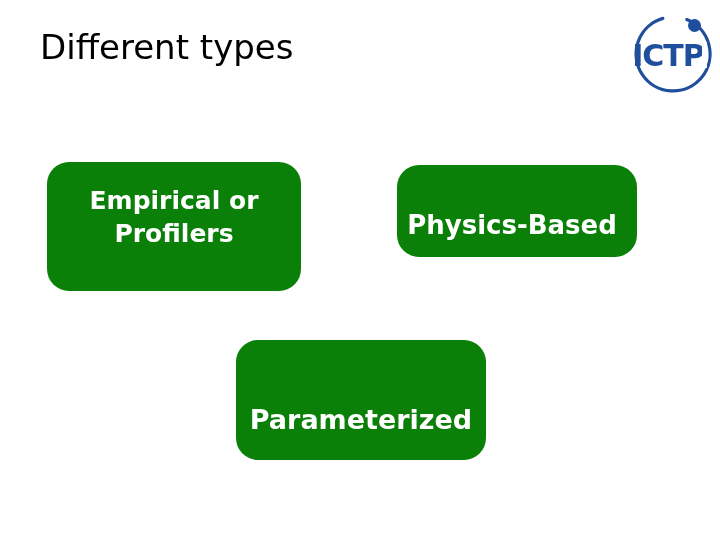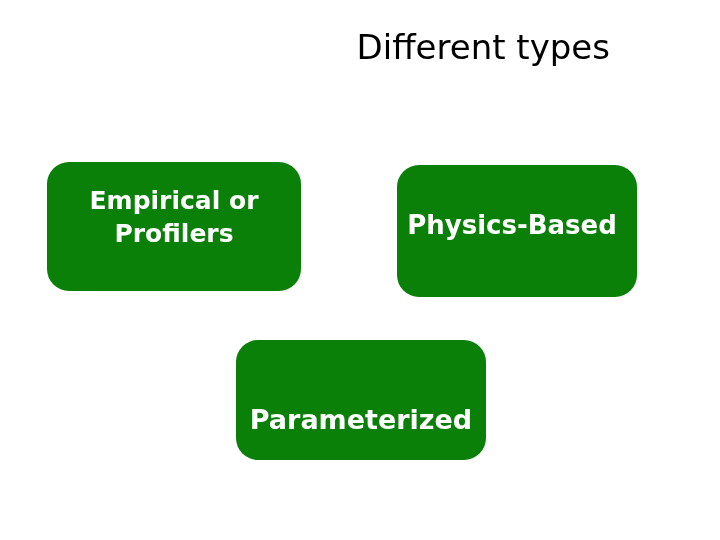--- a/index.html
+++ b/index.html
@@ -20,21 +20,21 @@
     height: 540px;
     background: #ffffff;
   }
 
   
   #slide-title {
     position: absolute;
     left: 40px;
     top: 26px;
     width: 570px;
-    text-align: right;
+    text-align: left;
     font-family: "DejaVu Sans", sans-serif;
     font-weight: 400;
     font-size: 34px;
     line-height: 42px;
     color: #000000;
     letter-spacing: 0px;
     white-space: nowrap;
   }
 
   
@@ -78,21 +78,21 @@
     margin-top: 22px;
     white-space: normal;
     width: 230px;
   }
 
   
   #box-physics {
     left: 397px;
     top: 165px;
     width: 240px;
-    height: 132px;
+    height: 92px;
     align-items: flex-start;
   }
   #box-physics .box-label {
     font-size: 26px;
     line-height: 32px;
     margin-top: 44px;
     width: 260px;
     margin-left: -10px;
   }
 
@@ -111,20 +111,34 @@
     width: 250px;
   }
 </style>
 </head>
 <body>
 
 <div id="slide">
 
   <div id="slide-title">Different types</div>
 
+  <div id="ictp-logo">
+    <svg viewBox="0 0 100 96" xmlns="http://www.w3.org/2000/svg" aria-hidden="true">
+
+      <path d="M 73.5 14.5
+               A 37 37 0 1 1 50 10" fill="none" stroke="#1F4E9C" stroke-width="3.2" stroke-linecap="round" transform="rotate(-8 50 47)"></path>
+
+      <circle cx="76.5" cy="17.5" r="6.5" fill="#1F4E9C"></circle>
+
+      <text x="50" y="58" text-anchor="middle" font-family="'DejaVu Sans', sans-serif" font-size="30" font-weight="700" fill="#1F4E9C" letter-spacing="-1">ICTP</text>
+
+      <rect x="11" y="34" width="5" height="26" fill="#FFFFFF"></rect>
+      <rect x="84" y="34" width="5" height="26" fill="#FFFFFF"></rect>
+    </svg>
+  </div>
 
   <div class="green-box" id="box-empirical">
     <div class="box-label">Empirical or Profilers</div>
   </div>
 
   <div class="green-box" id="box-physics">
     <div class="box-label">Physics-Based</div>
   </div>
 
   <div class="green-box" id="box-parameterized">

